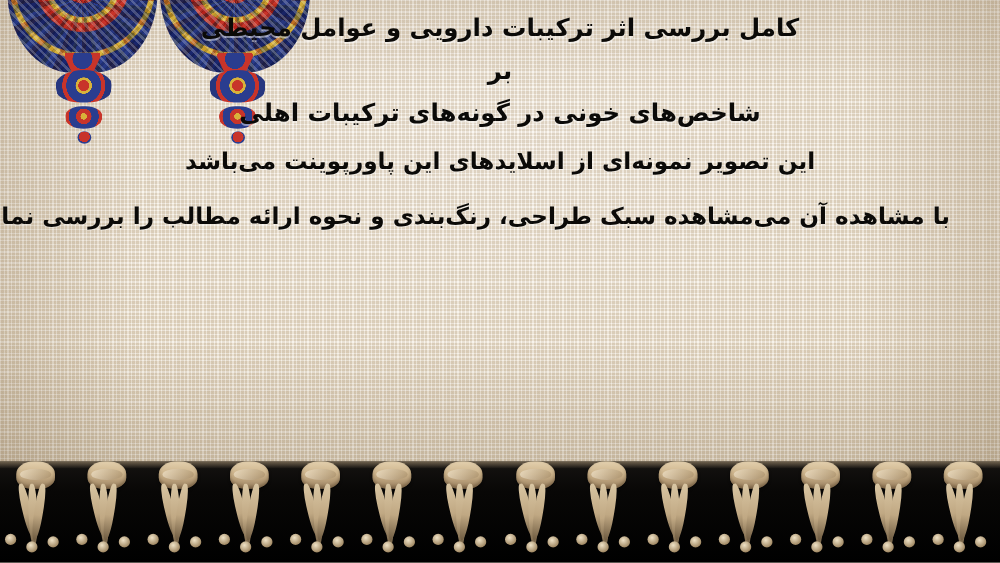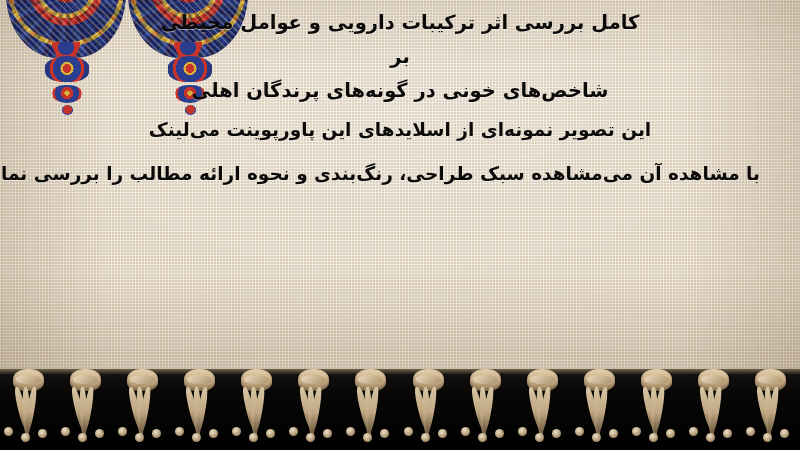--- a/index.html
+++ b/index.html
@@ -281,25 +281,25 @@
   </div>
   <div class="pendant p2">
     <div class="pend-big"></div>
     <div class="pend-mid"></div>
     <div class="pend-small"></div>
   </div>
 
   <div class="text-layer">
     <div class="slide-title">
       <span class="tline">کامل بررسی اثر ترکیبات دارویی و عوامل محیطی بر</span>
-      <span class="tline">شاخص‌های خونی در گونه‌های پرندگان اهلی</span>
+      <span class="tline">شاخص‌های خونی در گونه‌های ترکیبات اهلی</span>
     </div>
 
     <div class="body-block">
-      <span class="bline">این تصویر نمونه‌ای از اسلایدهای این پاورپوینت می‌لینک</span>
+      <span class="bline">این تصویر نمونه‌ای از اسلایدهای این پاورپوینت می‌باشد</span>
       <span class="bline">با مشاهده آن می‌مشاهده سبک طراحی، رنگ‌بندی و نحوه ارائه مطالب را بررسی نمایید</span>
     </div>
   </div>
 
   <div class="bottom-band">
     <div class="band-edge"></div>
   </div>
   <div class="fringe-row" id="fringe-row">
       <div class="tassel" style="left: 0.571429px;">
         <div class="knot"></div>

